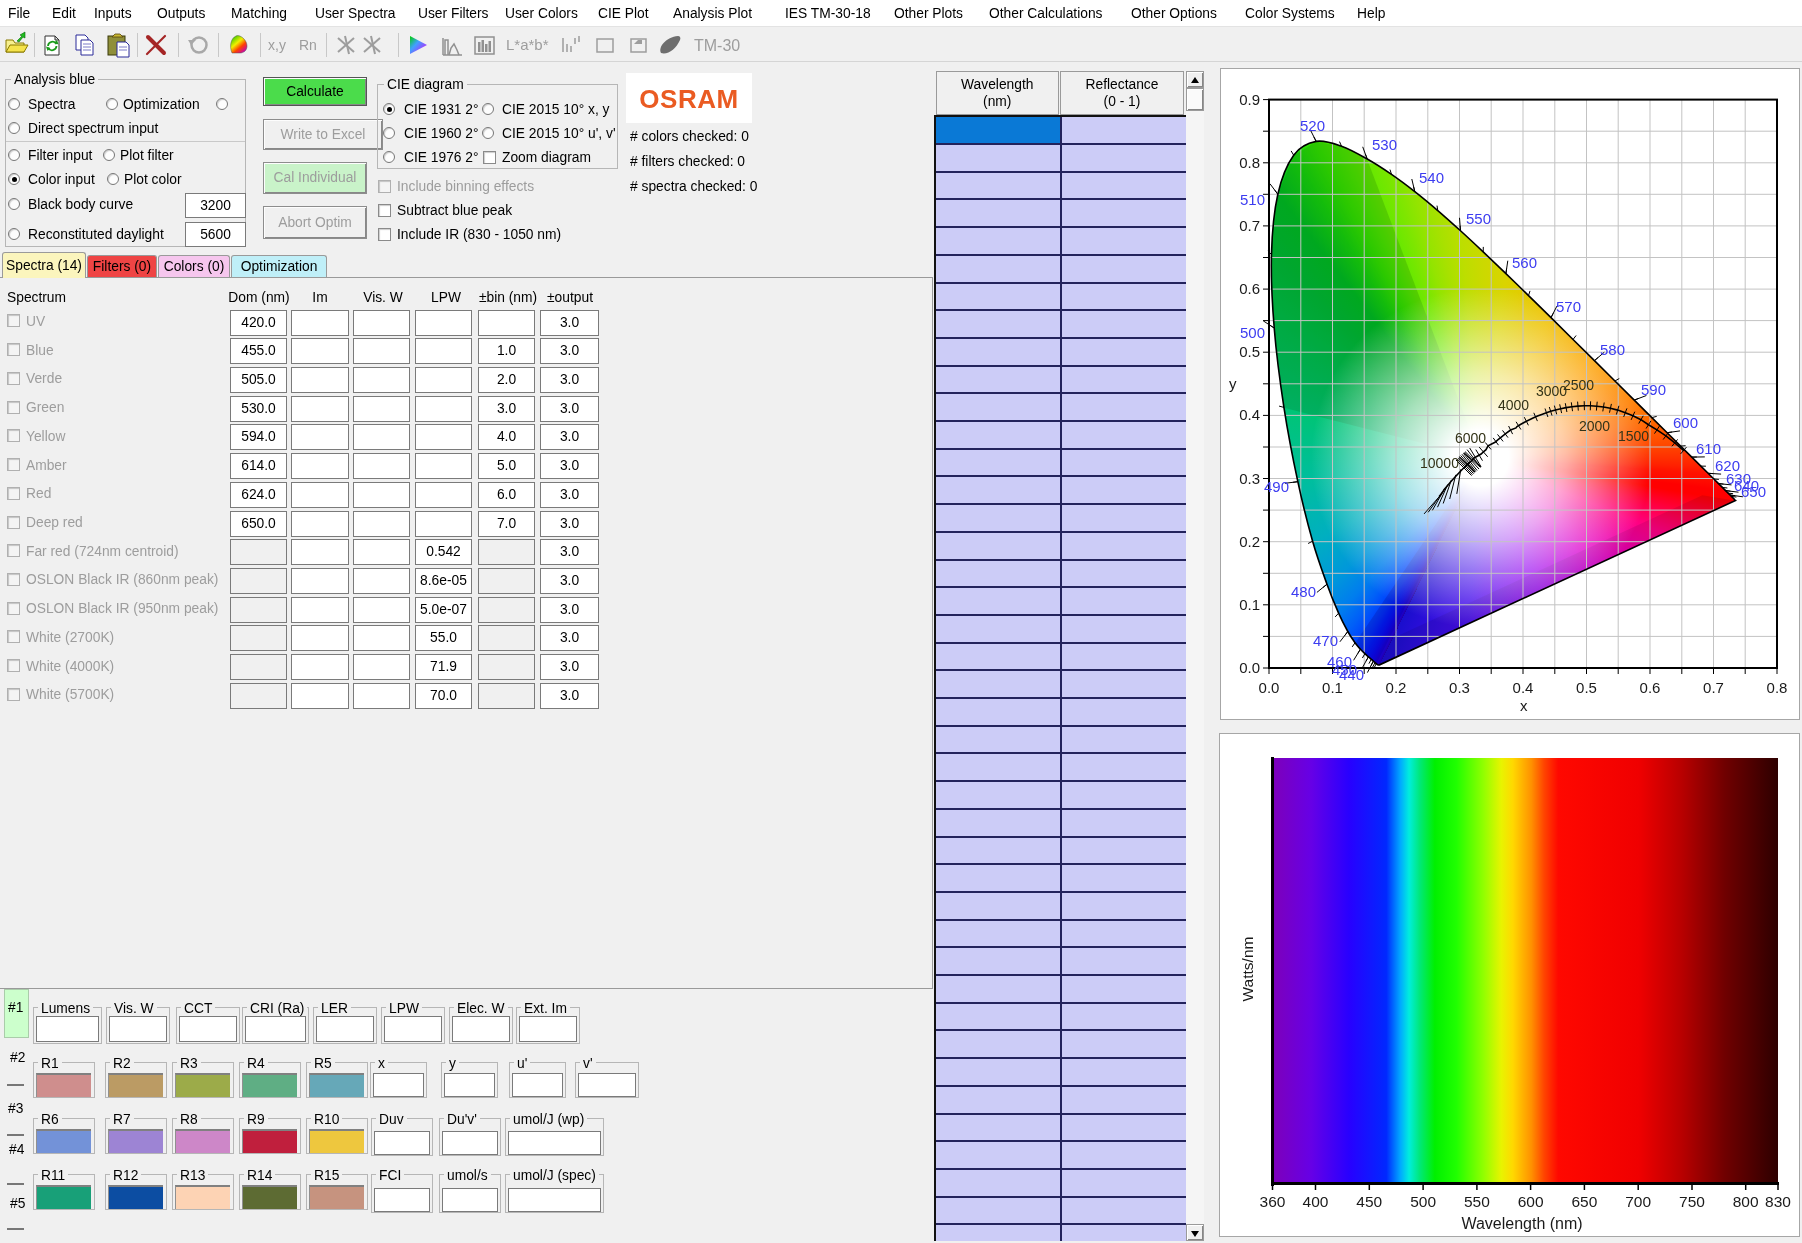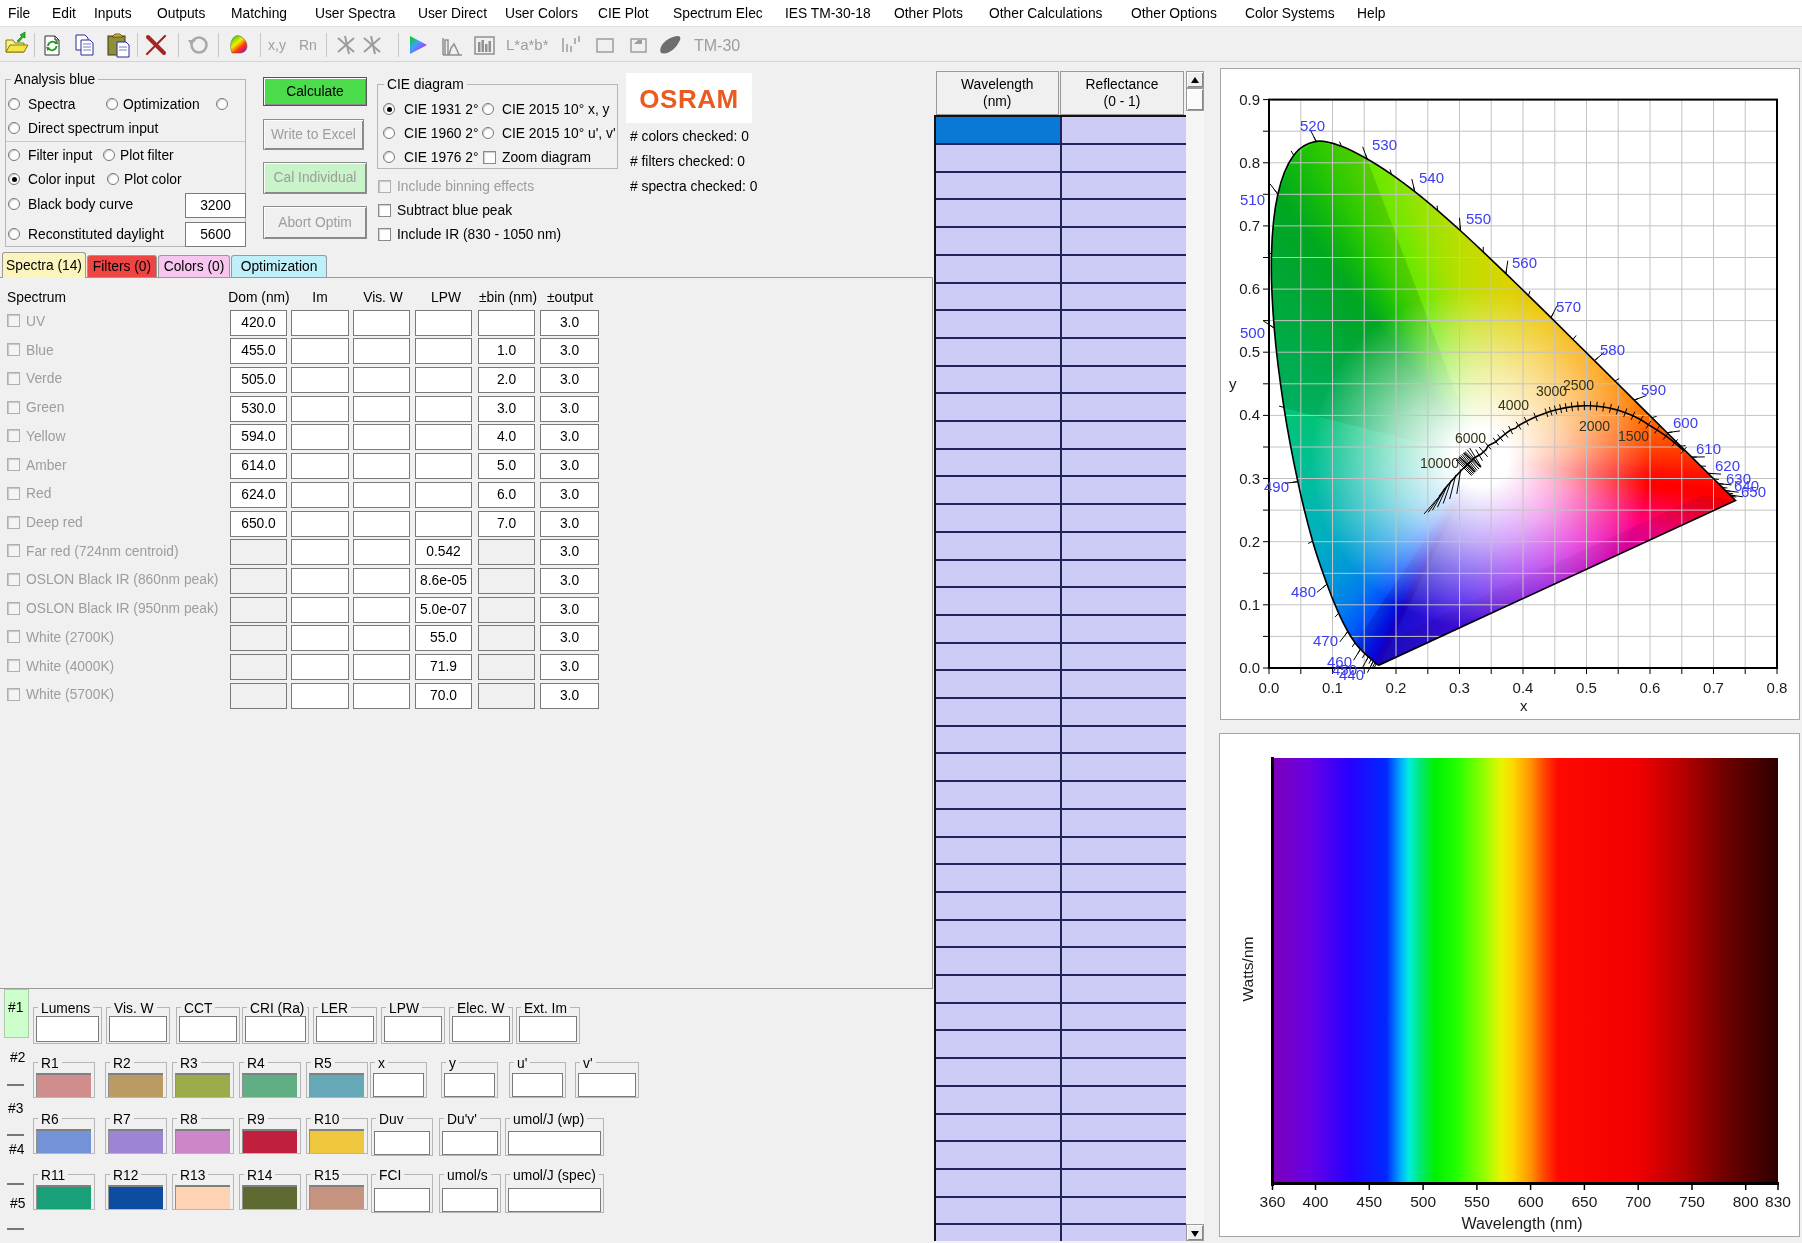--- a/index.html
+++ b/index.html
@@ -19,24 +19,24 @@
 .fg-row{position:absolute;left:0;width:100%;background:#23235c;height:2px}
 .sb{position:absolute;background:#f0f0f0;border:1px solid #9a9a9a;box-shadow:inset 1px 1px 0 #fff, inset -1px -1px 0 #868686}
 </style></head><body>
 <div class="ab" style="left:0;top:0;width:1802px;height:27px;background:#ffffff;border-bottom:1px solid #e3e3e3"></div>
 <div class="lbl" style="left:8px;top:6px">File</div>
 <div class="lbl" style="left:52px;top:6px">Edit</div>
 <div class="lbl" style="left:94px;top:6px">Inputs</div>
 <div class="lbl" style="left:157px;top:6px">Outputs</div>
 <div class="lbl" style="left:231px;top:6px">Matching</div>
 <div class="lbl" style="left:315px;top:6px">User Spectra</div>
-<div class="lbl" style="left:418px;top:6px">User Direct</div>
+<div class="lbl" style="left:418px;top:6px">User Filters</div>
 <div class="lbl" style="left:505px;top:6px">User Colors</div>
 <div class="lbl" style="left:598px;top:6px">CIE Plot</div>
-<div class="lbl" style="left:673px;top:6px">Spectrum Elec</div>
+<div class="lbl" style="left:673px;top:6px">Analysis Plot</div>
 <div class="lbl" style="left:785px;top:6px">IES TM-30-18</div>
 <div class="lbl" style="left:894px;top:6px">Other Plots</div>
 <div class="lbl" style="left:989px;top:6px">Other Calculations</div>
 <div class="lbl" style="left:1131px;top:6px">Other Options</div>
 <div class="lbl" style="left:1245px;top:6px">Color Systems</div>
 <div class="lbl" style="left:1357px;top:6px">Help</div>
 <div class="ab" style="left:0;top:28px;width:1802px;height:34px;background:#f0f0f0;border-bottom:1px solid #d5d5d5"></div>
 <div class="ab" style="left:34px;top:33px;width:1px;height:24px;background:#c8c8c8"></div>
 <div class="ab" style="left:137px;top:33px;width:1px;height:24px;background:#c8c8c8"></div>
 <div class="ab" style="left:178px;top:33px;width:1px;height:24px;background:#c8c8c8"></div>
@@ -164,21 +164,21 @@
 <div class="lbl " style="left:28px;top:172px">Color input</div>
 <div class="radio" style="left:107px;top:173px"></div>
 <div class="lbl " style="left:124px;top:172px">Plot color</div>
 <div class="radio" style="left:8px;top:198px"></div>
 <div class="lbl " style="left:28px;top:197px">Black body curve</div>
 <div class="inp" style="left:185px;top:193px;width:61px;line-height:23px;height:25px">3200</div>
 <div class="radio" style="left:8px;top:228px"></div>
 <div class="lbl " style="left:28px;top:227px">Reconstituted daylight</div>
 <div class="inp" style="left:185px;top:222px;width:61px;line-height:23px;height:25px">5600</div>
 <div class="btn" style="left:263px;top:77px;width:104px;height:29px;background:#4bdc4b;line-height:27px;border-color:#555">Calculate</div>
-<div class="btn dis" style="left:263px;top:119px;width:101px;height:31px;background:#f0f0f0;line-height:29px">Write to Excel</div>
+<div class="btn dis" style="left:263px;top:119px;width:120px;height:31px;background:#f0f0f0;line-height:29px">Write to Excel</div>
 <div class="btn dis" style="left:263px;top:162px;width:104px;height:32px;background:#c9f3c9;line-height:30px">Cal Individual</div>
 <div class="btn dis" style="left:263px;top:206px;width:104px;height:33px;background:#f0f0f0;line-height:31px">Abort Optim</div>
 <div class="gb" style="left:377px;top:84px;width:241px;height:85px"></div>
 <div class="gbl" style="left:384px;top:77px">CIE diagram</div>
 <div class="radio" style="left:383px;top:103px">
     <div class="rdot"></div>
   </div>
 <div class="lbl " style="left:404px;top:102px">CIE 1931 2°</div>
 <div class="radio" style="left:482px;top:103px"></div>
 <div class="lbl " style="left:502px;top:102px">CIE 2015 10° x, y</div>

